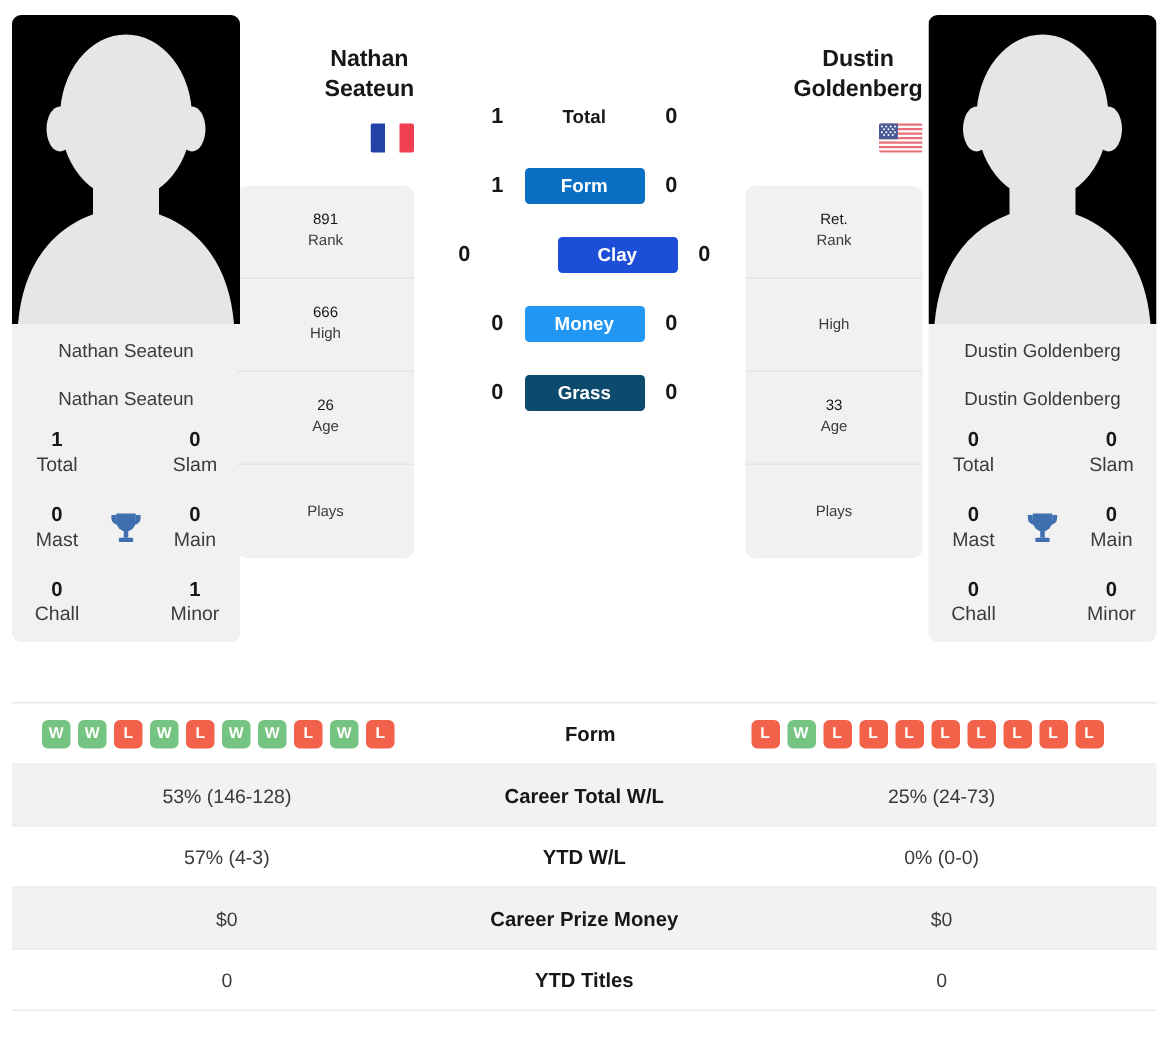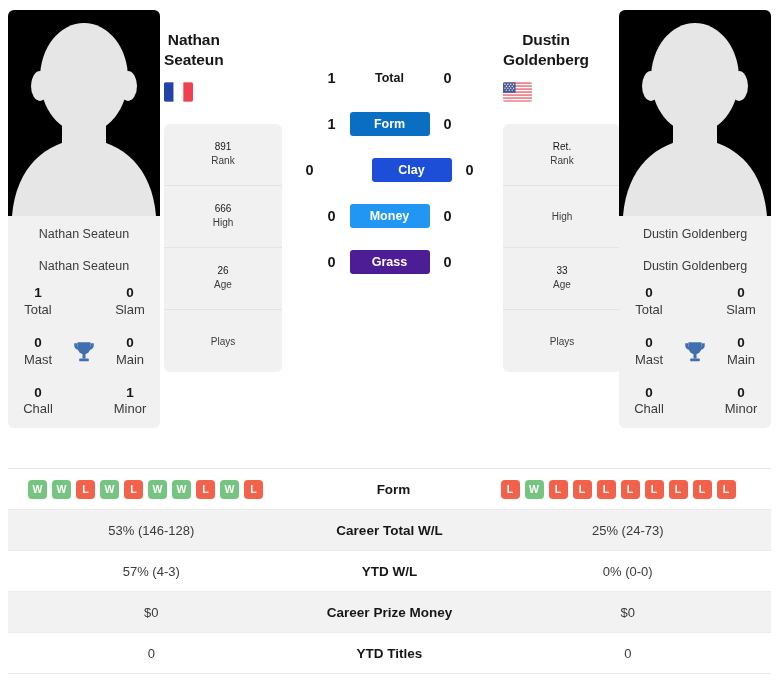--- a/index.html
+++ b/index.html
@@ -52,21 +52,21 @@
     padding: 11px 4px 13px 4px;
     line-height: 1.2;
   }
 
   
   .mid-col {
     width: 120px;
     flex: 0 0 120px;
     display: flex;
     flex-direction: column;
-    align-items: flex-start;
+    align-items: flex-end;
     padding: 0 4px;
   }
   .mid-col.right-side { margin-left: auto; }
 
   .player-name {
     font-size: 15.5px;
     font-weight: bold;
     line-height: 1.28;
     text-align: center;
     color: #171717;
@@ -335,21 +335,21 @@
         <div class="surface-chip" style="background: #1d4ed8; margin-left: 44px;">Clay</div>
         <div class="score-num">0</div>
       </div>
       <div class="surface-row">
         <div class="score-num">0</div>
         <div class="surface-chip" style="background: rgb(33, 150, 243);">Money</div>
         <div class="score-num">0</div>
       </div>
       <div class="surface-row">
         <div class="score-num">0</div>
-        <div class="surface-chip" style="background: #4c1d95;">Grass</div>
+        <div class="surface-chip" style="background: #0c4a6e;">Grass</div>
         <div class="score-num">0</div>
       </div>
     </div>
 
   <div class="mid-col right-side">
     <div class="player-name">
       <span>Dustin</span><br>
       <span>Goldenberg</span>
     </div>
     <svg class="flag" viewBox="0 0 30 20">

